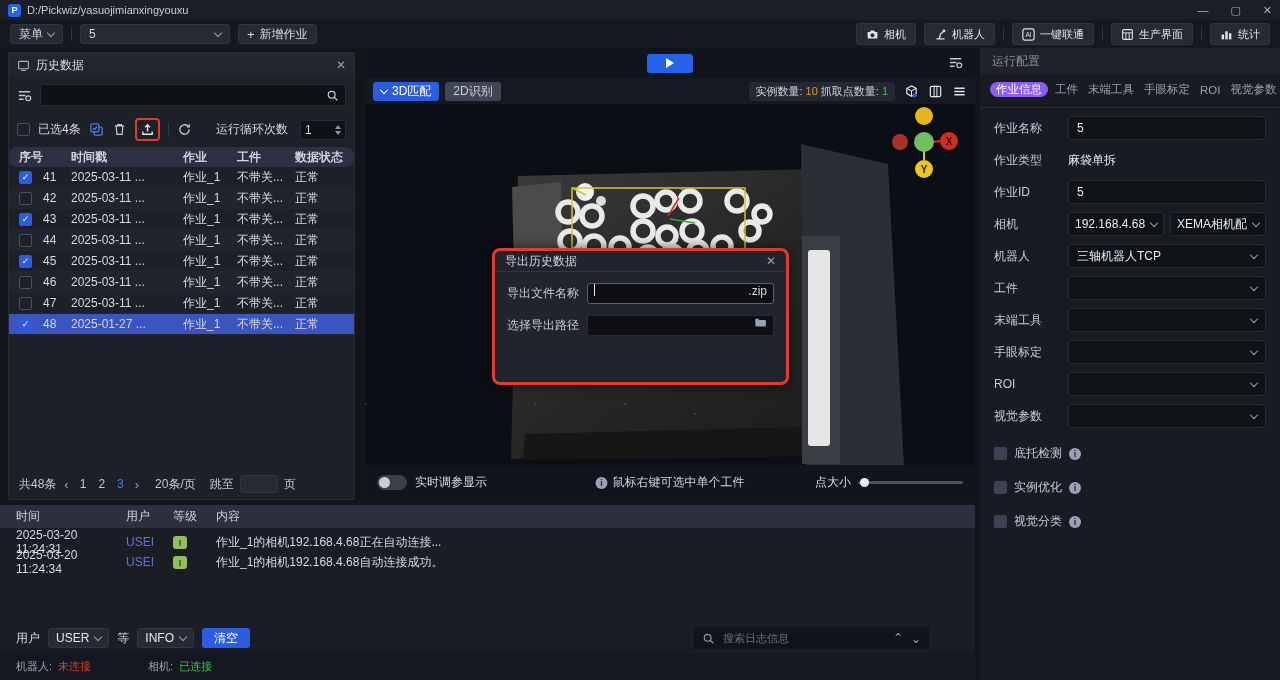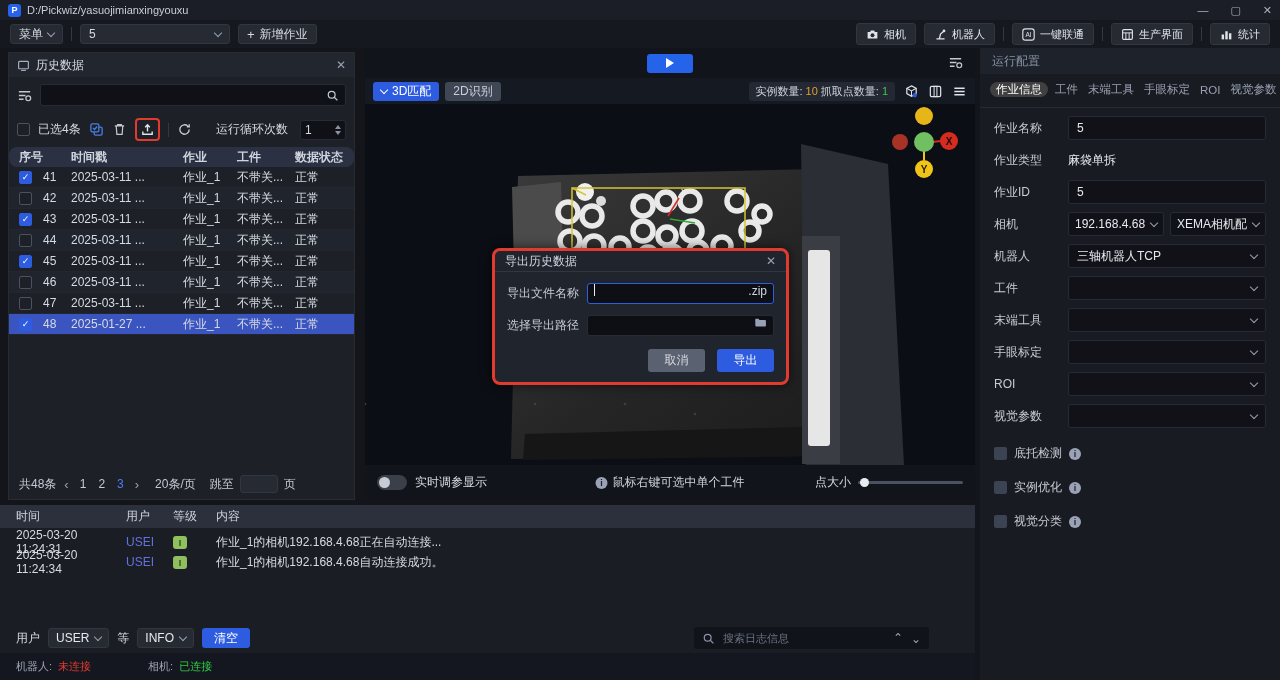--- a/index.html
+++ b/index.html
@@ -111,21 +111,21 @@
     display:flex; align-items:center; justify-content:center; }
   .btn-ok { width:57px; height:23px; background:#2e5ce0; color:#fff; border-radius:3px;
     display:flex; align-items:center; justify-content:center; }
 
   
   .cfg { position:absolute; left:980px; top:48px; width:300px; height:632px; background:#181b22; }
   .cfg-head { height:26px; background:#1e222b; display:flex; align-items:center; padding:0 12px; color:#8a93a6; }
   .cfg-tabs { display:flex; align-items:center; padding:6px 10px 2px 10px; gap:4px; border-bottom:1px solid #262b34;
     padding-bottom:8px; }
   .ctab { color:#98a0b0; padding:2px 3px; white-space:nowrap; font-size:11.5px; }
-  .ctab.active { background:#404040; color:#fff; border-radius:9px; padding:0 6px; }
+  .ctab.active { background:#8b5cf6; color:#fff; border-radius:9px; padding:0 6px; }
   .frow { display:flex; align-items:center; padding:0 14px; margin-top:8px; min-height:24px; }
   .frow .flbl { width:74px; color:#c6cbd4; flex:none; }
   .fctl { flex:1; height:24px; background:#101218; border:1px solid #262b36; border-radius:3px;
     display:flex; align-items:center; padding:0 8px; color:#e6e9ef; }
   .fctl .chev { margin-left:auto; }
   .fplain { color:#e6e9ef; }
   .cam-wrap { flex:1; display:flex; gap:6px; }
   .cam-wrap .fctl { flex:1; padding:0 6px; }
   .opt-title { display:flex; align-items:center; padding:0 14px; margin-top:26px; }
   .opt-title .t { color:#e6e9ef; font-size:13px; }
@@ -509,24 +509,20 @@
     <div class="mrow">
       <span class="lbl">选择导出路径</span>
       <span class="minput">
         <span class="suffix">
           <svg class="icon14" viewBox="0 0 16 16">
               <path d="M1.5 4.5c0-.6.4-1 1-1h3l1.2 1.5h7c.6 0 1 .4 1 1v6c0 .6-.4 1-1 1h-11c-.6 0-1-.4-1-1z" fill="#97a1b5"></path>
             </svg>
         </span>
       </span>
     </div>
-    <div class="mbtns">
-      <span class="btn-cancel">取消</span>
-      <span class="btn-ok">导出</span>
-    </div>
   </div>
 
   <div class="cfg">
     <div class="cfg-head">
         <span>运行配置</span>
       </div>
     <div class="cfg-tabs">
       <span class="ctab active">作业信息</span>
       <span class="ctab">工件</span>
       <span class="ctab">末端工具</span>

